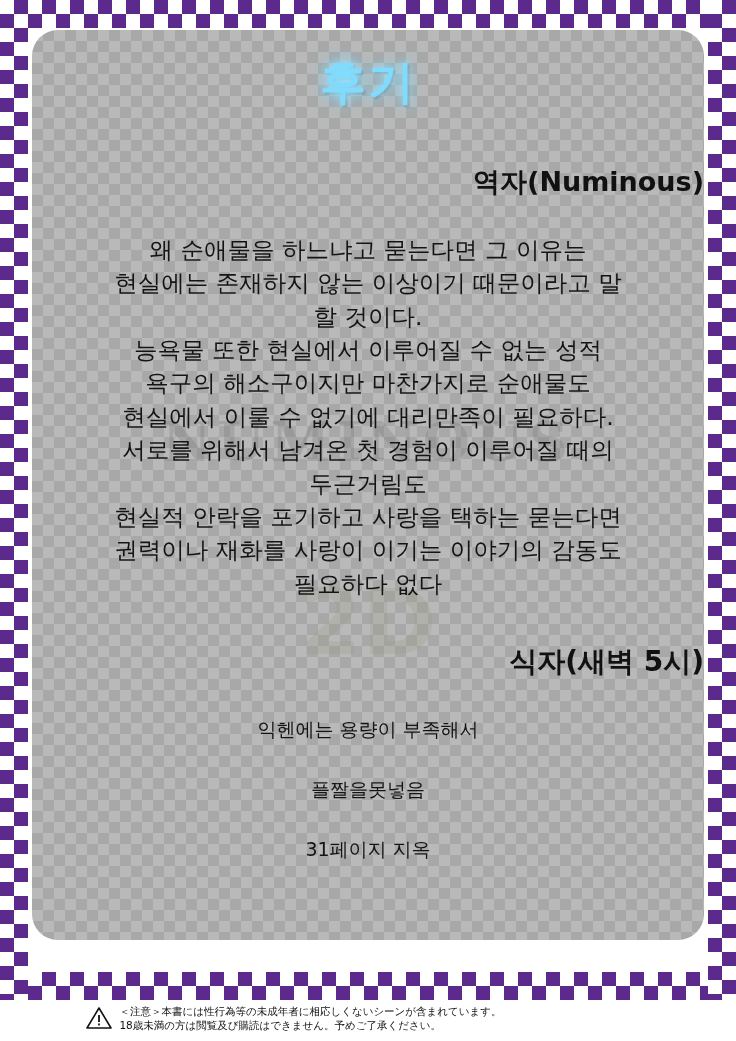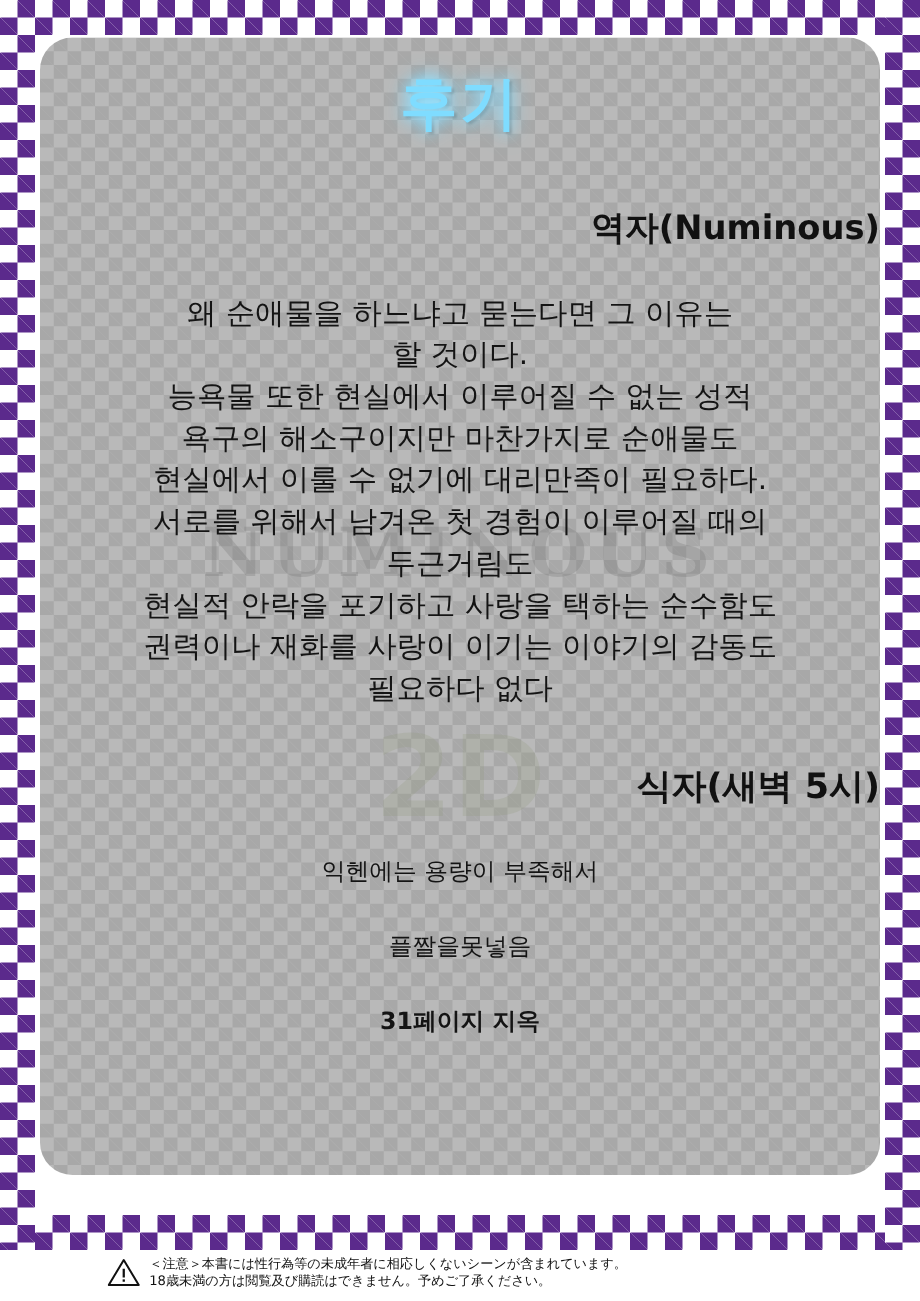--- a/index.html
+++ b/index.html
@@ -147,21 +147,21 @@
   }
   .body-block div { white-space: nowrap; }
 
   .note {
     margin-top: 36px;
     font-size: 19px;
     color: #141414;
     font-weight: 500;
   }
   .note-2 { margin-top: 34px; }
-  .note-3 { margin-top: 34px; font-weight: bold; }
+  .note-3 { margin-top: 34px; }
 
   
   .footer {
     position: absolute;
     left: 0;
     top: 1004px;
     width: 588px;
     display: flex;
     align-items: center;
     justify-content: center;
@@ -198,27 +198,28 @@
     <div class="watermark-sub">2D</div>
 
     <div class="content">
 
       <div class="title">후기</div>
 
       <div class="section-heading heading-1">역자(Numinous)</div>
 
       <div class="body-block">
         <div>왜 순애물을 하느냐고 묻는다면 그 이유는</div>
+        <div>현실에는 존재하지 않는 이상이기 때문이라고 말</div>
         <div>할 것이다.</div>
         <div>능욕물 또한 현실에서 이루어질 수 없는 성적</div>
         <div>욕구의 해소구이지만 마찬가지로 순애물도</div>
         <div>현실에서 이룰 수 없기에 대리만족이 필요하다.</div>
         <div>서로를 위해서 남겨온 첫 경험이 이루어질 때의</div>
         <div>두근거림도</div>
-        <div>현실적 안락을 포기하고 사랑을 택하는 순수함도</div>
+        <div>현실적 안락을 포기하고 사랑을 택하는 묻는다면</div>
         <div>권력이나 재화를 사랑이 이기는 이야기의 감동도</div>
         <div>필요하다 없다</div>
       </div>
 
       <div class="section-heading heading-2">식자(새벽 5시)</div>
 
       <div class="note">익헨에는 용량이 부족해서</div>
       <div class="note note-2">플짤을못넣음</div>
       <div class="note note-3">31페이지 지옥</div>
 

